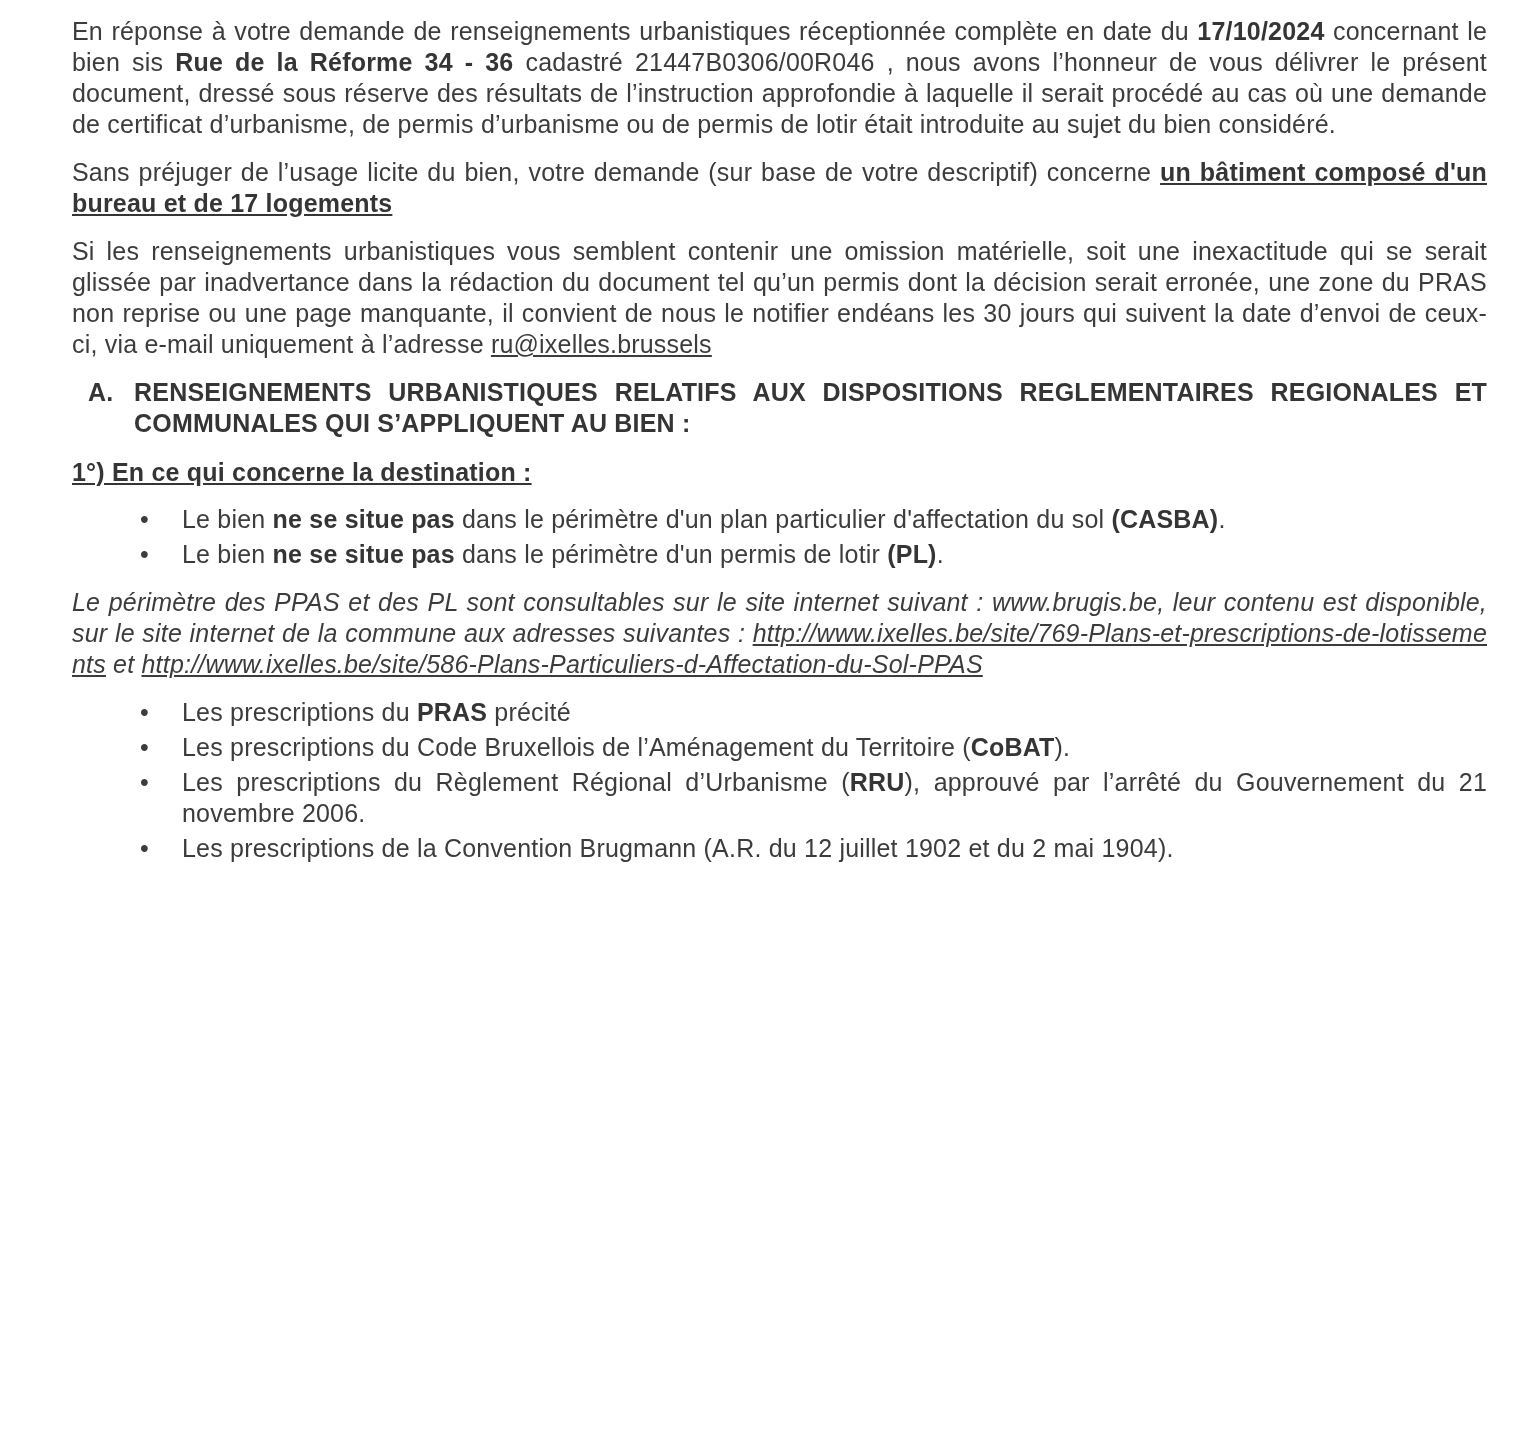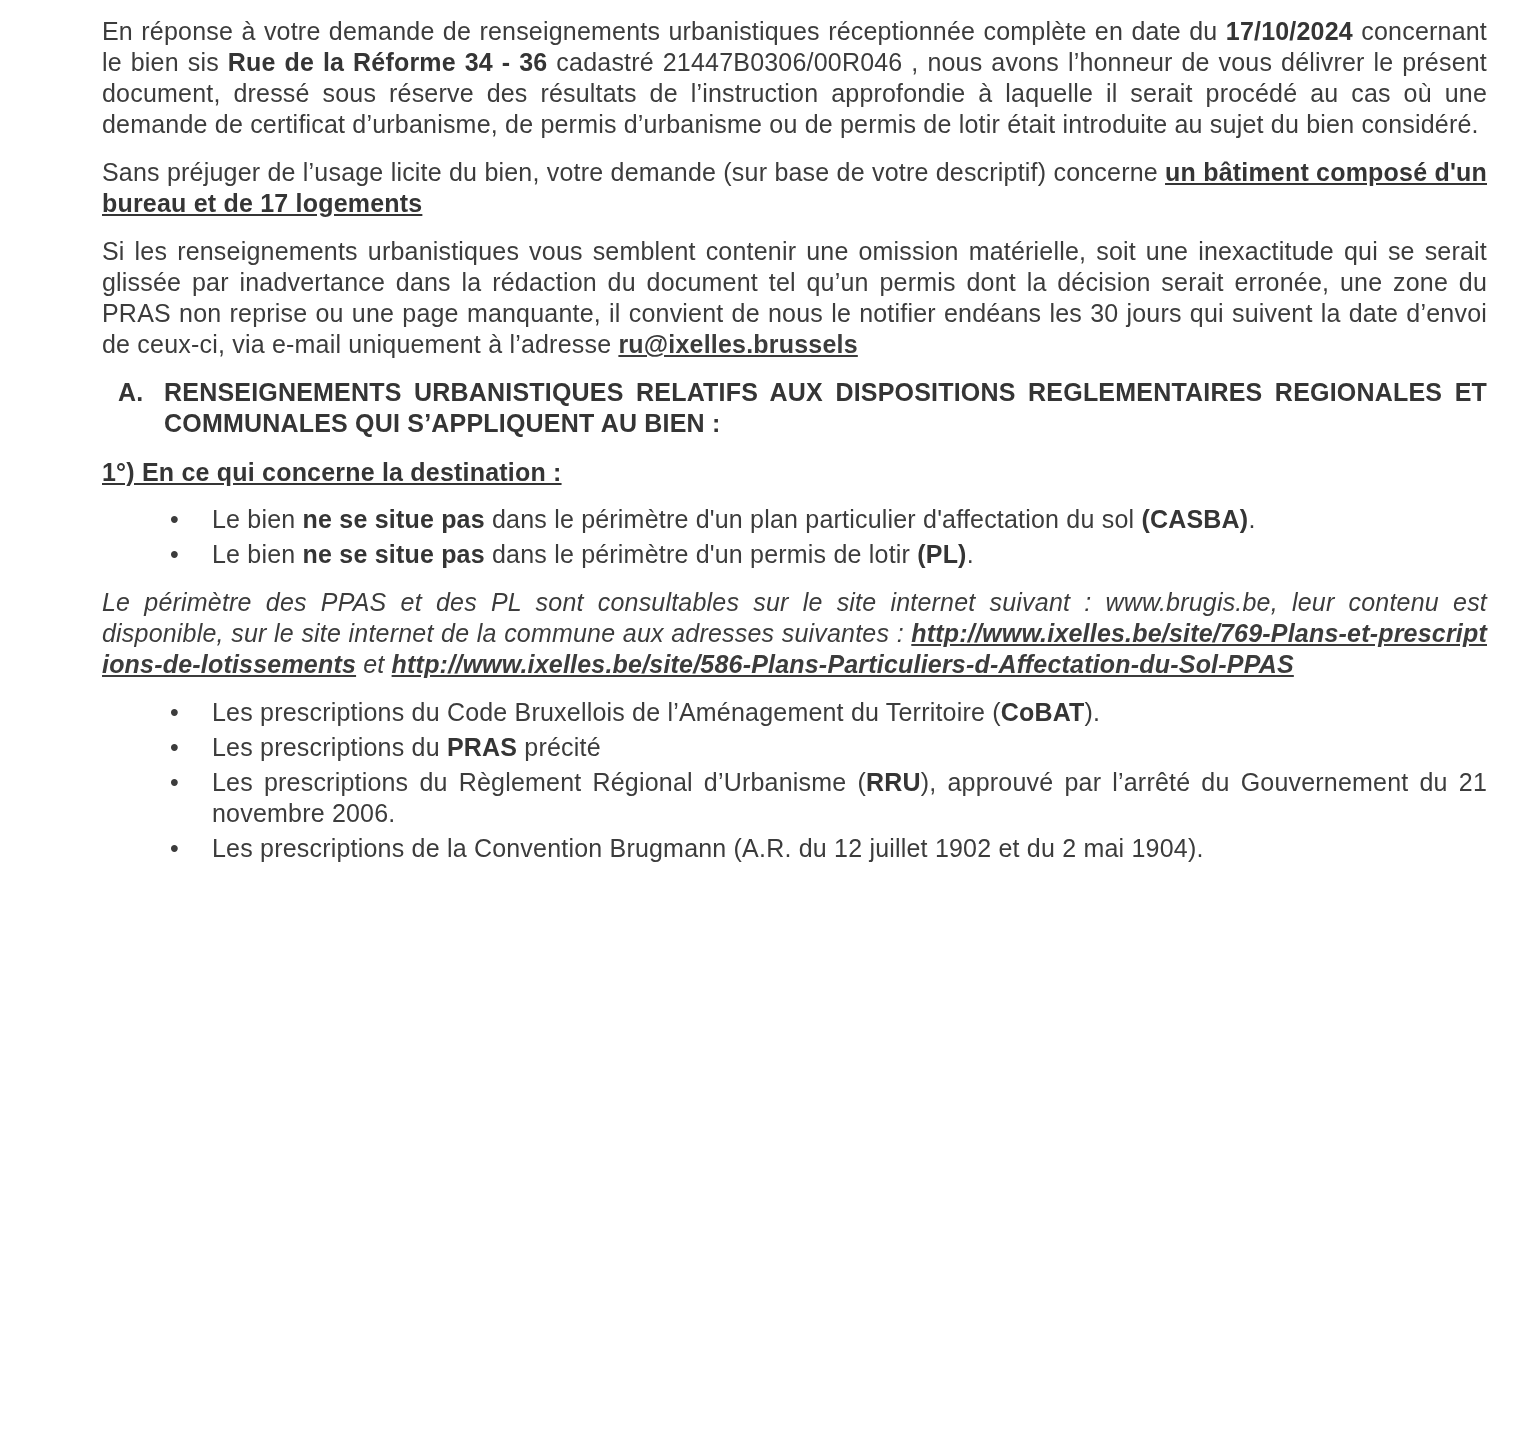--- a/index.html
+++ b/index.html
@@ -9,35 +9,34 @@
     background: #ffffff;
   }
   body {
     width: 1527px;
     height: 1440px;
     font-family: "Liberation Sans", sans-serif;
     color: #3c3c3c;
     overflow: hidden;
   }
   .page {
-    padding: 16px 40px 0 102px;
+    padding: 16px 40px 0 72px;
     font-size: 25px;
     line-height: 31px;
     letter-spacing: 0.2px;
   }
   p { margin: 0 0 17px 0; }
   .justify { text-align: justify; }
   b { font-weight: 700; color: #353535; }
   .u { text-decoration: underline; }
   a.doclink {
     color: inherit;
     text-decoration: underline;
     cursor: pointer;
     word-break: break-all;
-    font-weight: bold;
   }
   .section-heading {
     display: flex;
     font-weight: 700;
     color: #353535;
     margin: 2px 0 18px 16px;
     text-align: justify;
   }
   .section-label { flex: none; width: 46px; }
   .sub-heading {
@@ -94,19 +93,19 @@
   <ul class="doc-list">
     <li><span>Le bien </span><b>ne se situe pas</b><span> dans le périmètre d'un plan particulier d'affectation du sol </span><b>(CASBA)</b><span>.</span></li>
     <li><span>Le bien </span><b>ne se situe pas</b><span> dans le périmètre d'un permis de lotir </span><b>(PL)</b><span>.</span></li>
   </ul>
 
 
   <p class="note"><span>Le périmètre des PPAS et des PL sont consultables sur le site internet suivant : www.brugis.be, leur contenu est disponible, sur le site internet de la commune aux adresses suivantes : </span><a class="doclink">http://www.ixelles.be/site/769-Plans-et-prescriptions-de-lotissements</a><span> et </span><a class="doclink">http://www.ixelles.be/site/586-Plans-Particuliers-d-Affectation-du-Sol-PPAS</a></p>
 
 
   <ul class="doc-list">
+    <li><span>Les prescriptions du </span><b>PRAS</b><span> précité</span></li>
     <li><span>Les prescriptions du Code Bruxellois de l’Aménagement du Territoire (</span><b>CoBAT</b><span>).</span></li>
-    <li><span>Les prescriptions du </span><b>PRAS</b><span> précité</span></li>
     <li><span>Les prescriptions du Règlement Régional d’Urbanisme (</span><b>RRU</b><span>), approuvé par l’arrêté du Gouvernement du 21 novembre 2006.</span></li>
     <li><span>Les prescriptions de la Convention Brugmann (A.R. du 12 juillet 1902 et du 2 mai 1904).</span></li>
   </ul>
 
 </div>
 
 </body></html>

